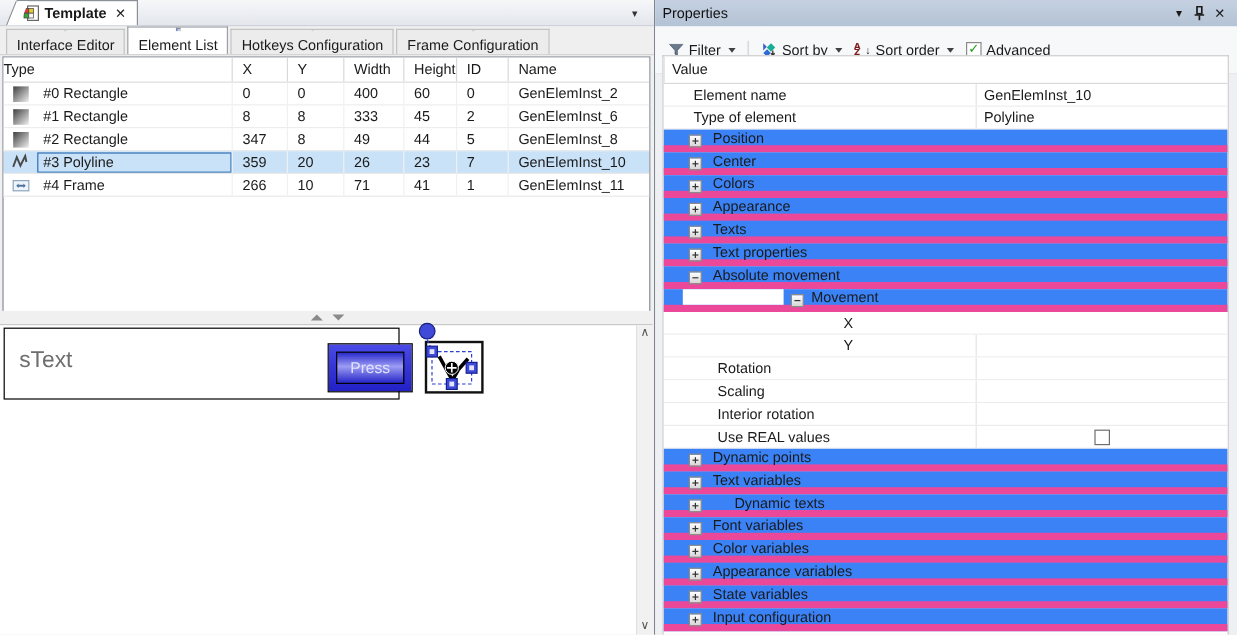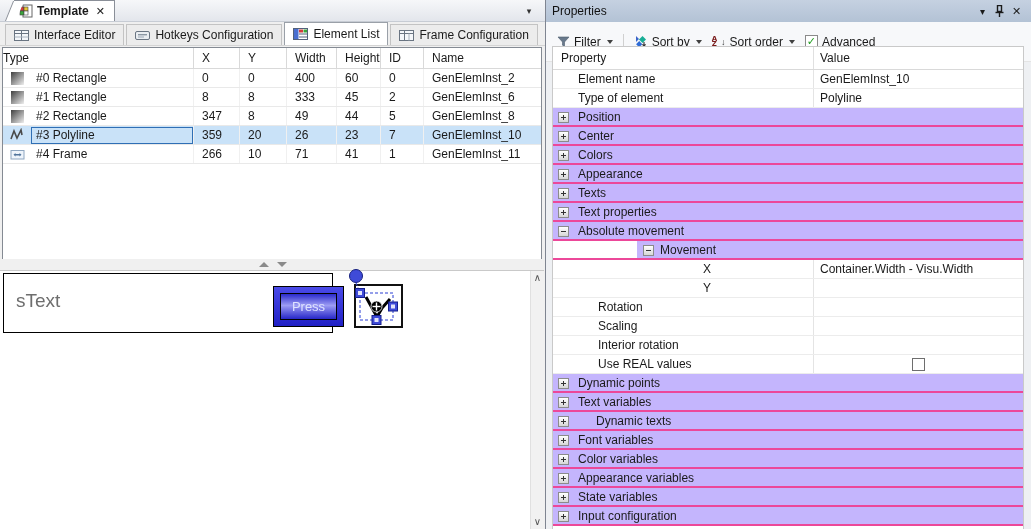--- a/index.html
+++ b/index.html
@@ -11,21 +11,21 @@
   .left { position:relative; width:546px; height:529px; background:#f0f0f0; border-right:1px solid #7f8591; }
 
   .doctab-bar { position:relative; height:22px; background:linear-gradient(#f6f7f9,#e3e6ec); border-bottom:1px solid #c7ccd4; display:flex; align-items:flex-end; }
   .doctab { position:relative; margin-left:14px; height:21px; background:#fff; border:1px solid #8a8f98; border-bottom:none; display:flex; align-items:center; padding:0 9px 0 4px; z-index:2; }
   .doctab::before { content:''; position:absolute; left:-6px; top:0; bottom:0; width:10px; background:#fff; border-left:1px solid #8a8f98; transform:skewX(-22deg); }
   .doctab-title { font-weight:bold; font-size:12px; margin:0 7px 0 4px; }
   .tab-close { font-size:11px; font-weight:bold; color:#222; cursor:default; }
   .doctab-dd { position:absolute; right:8px; top:4px; width:16px; height:14px; display:flex; align-items:center; justify-content:center; color:#333; font-size:9px; }
 
   .subtab-bar { position:relative; height:24px; background:#efefef; display:flex; align-items:flex-end; padding-left:5px; border-bottom:1px solid #d4d4d4; }
-  .subtab { height:21px; display:flex; align-items:center; gap:5px; padding:0 8px; border:1px solid #c3c3c3; border-bottom:none; background:#ececec; margin-right:2px; color:#1a1a1a; }
+  .subtab { height:21px; display:flex; align-items:center; gap:5px; padding:0 8px; border:1px solid #c3c3c3; border-bottom:none; background:#ececec; margin-right:2px; color:#1a1a1a;flex-direction:column; }
   .subtab.active { background:#fff; height:23px; border-color:#9aa0a8; position:relative; z-index:2; }
   .subtab svg { display:block; }
 
   
   .table-wrap { position:absolute; left:2px; right:3px; top:47px; height:236px; background:#fff; border:1px solid #848a93; }
   .ehead { display:flex; height:21px; border-bottom:1px solid #d9d9d9; background:#fff; }
   .ehead .cell { border-right:1px solid #d9d9d9; padding-left:8px; display:flex; align-items:center; }
   .erow { display:flex; height:19px; border-bottom:1px solid #e9e9e9; background:#fff; }
   .erow .cell { border-right:1px solid #f0f0f0; padding-left:8px; display:flex; align-items:center; white-space:nowrap; overflow:hidden; }
   .erow.selected { background:#c9e2f8; }
@@ -75,21 +75,21 @@
   .adv-label { display:inline-block; }
   .adv-label::first-letter { text-decoration:underline; }
 
   .pgrid { position:absolute; left:6px; right:7px; top:46px; bottom:0; background:#fff; border:1px solid #c9c9c9; border-bottom:none; overflow:hidden; }
   .pghead { display:flex; height:23px; background:#fff; border-bottom:1px solid #d9d9d9; }
   .pghead .ph { display:flex; align-items:center; }
   .ph-prop { width:260px; padding-left:8px; }
   .ph-val { flex:1; padding-left:6px; border-left:1px solid #e0e0e0; }
   .prow { display:flex; height:19px; }
   .prow.white { background:#fff; border-bottom:1px solid #ececec; }
-  .prow.gray { background:#c4b5fd; border-bottom:2px solid #ec4899; }
+  .prow.gray { background:#3b82f6; border-bottom:6px solid #ec4899;padding-left:16px; }
   .plabel { position:relative; width:260px; height:100%; }
   .pvalue { flex:1; display:flex; align-items:center; padding-left:6px; white-space:nowrap; overflow:hidden; }
   .prow.white .pvalue { border-left:1px solid #e4e4e4; }
   .pvalue.center { justify-content:center; padding-left:0; }
   .strip { position:absolute; left:0; top:0; bottom:0; width:84px; background:#fff; }
   .exp { position:absolute; top:4px; width:11px; height:11px; border:1px solid #8b8b8b; background:linear-gradient(#ffffff,#d6d6d6); }
   .exp::before { content:''; position:absolute; left:2px; right:2px; top:4px; height:1px; background:#333; }
   .exp.plus::after { content:''; position:absolute; top:2px; bottom:2px; left:4px; width:1px; background:#333; }
   .ptext { position:absolute; top:50%; transform:translateY(-50%); white-space:nowrap; }
   .pcheck { width:13px; height:13px; border:1px solid #6e6e6e; background:#fff; }
@@ -119,38 +119,38 @@
     <div class="subtab-bar">
       <div class="subtab">
         <svg width="15" height="11" viewBox="0 0 15 11">
           <rect x="0.5" y="0.5" width="14" height="10" fill="#f4f7fa" stroke="#6a7582"></rect>
           <line x1="0.5" y1="3.5" x2="14.5" y2="3.5" stroke="#6a7582"></line>
           <line x1="7.5" y1="0.5" x2="7.5" y2="10.5" stroke="#6a7582"></line>
           <line x1="0.5" y1="7" x2="14.5" y2="7" stroke="#aab4bf"></line>
         </svg>
         <span>Interface Editor</span>
       </div>
-      <div class="subtab">
-        <svg width="15" height="11" viewBox="0 0 15 11">
-          <rect x="0.5" y="1.5" width="14" height="8" rx="1.5" fill="#e9edf1" stroke="#6a7582"></rect>
-          <rect x="3" y="4" width="9" height="1.4" fill="#8b97a3"></rect>
-          <rect x="3" y="6.4" width="6" height="1.2" fill="#aab4bf"></rect>
-        </svg>
-        <span>Hotkeys Configuration</span>
-      </div>
       <div class="subtab active">
         <svg width="15" height="12" viewBox="0 0 15 12">
           <rect x="0.5" y="0.5" width="14" height="11" fill="#fff" stroke="#53617a"></rect>
           <rect x="1" y="1" width="4.5" height="10" fill="#4a6fd0"></rect>
           <rect x="6" y="1.5" width="4" height="3" fill="#d33c3c"></rect>
           <rect x="10.5" y="1.5" width="3.5" height="3" fill="#3aa63a"></rect>
           <line x1="6" y1="6" x2="14" y2="6" stroke="#53617a"></line>
           <line x1="6" y1="9" x2="14" y2="9" stroke="#53617a"></line>
         </svg>
         <span>Element List</span>
+      </div>
+      <div class="subtab">
+        <svg width="15" height="11" viewBox="0 0 15 11">
+          <rect x="0.5" y="1.5" width="14" height="8" rx="1.5" fill="#e9edf1" stroke="#6a7582"></rect>
+          <rect x="3" y="4" width="9" height="1.4" fill="#8b97a3"></rect>
+          <rect x="3" y="6.4" width="6" height="1.2" fill="#aab4bf"></rect>
+        </svg>
+        <span>Hotkeys Configuration</span>
       </div>
       <div class="subtab">
         <svg width="15" height="11" viewBox="0 0 15 11">
           <rect x="0.5" y="0.5" width="14" height="10" fill="#f4f7fa" stroke="#6a7582"></rect>
           <line x1="0.5" y1="3.5" x2="14.5" y2="3.5" stroke="#6a7582"></line>
           <line x1="5.5" y1="0.5" x2="5.5" y2="10.5" stroke="#6a7582"></line>
           <line x1="10" y1="3.5" x2="10" y2="10.5" stroke="#aab4bf"></line>
         </svg>
         <span>Frame Configuration</span>
       </div>
@@ -337,21 +337,20 @@
         <span class="dd-arrow"></span>
       </div>
       <div class="tb-item">
         <span class="adv-check">✓</span>
         <span class="adv-label">Advanced</span>
       </div>
     </div>
 
     <div class="pgrid">
       <div class="pghead">
-        <div class="ph ph-prop">Property</div>
         <div class="ph ph-val">Value</div>
       </div>
       <div id="pgrid-rows">
           <div class="prow white">
             <div class="plabel">
               <span class="ptext" style="left:25px">Element name</span>
             </div>
             <div class="pvalue">GenElemInst_10</div>
           </div>
           <div class="prow white">
@@ -414,21 +413,20 @@
               <span class="strip"></span>
               <span class="exp minus" style="left:90px"></span>
               <span class="ptext" style="left:107px">Movement</span>
             </div>
             <div class="pvalue"></div>
           </div>
           <div class="prow white">
             <div class="plabel">
               <span class="ptext" style="left:150px">X</span>
             </div>
-            <div class="pvalue">Container.Width - Visu.Width</div>
           </div>
           <div class="prow white">
             <div class="plabel">
               <span class="ptext" style="left:150px">Y</span>
             </div>
             <div class="pvalue"></div>
           </div>
           <div class="prow white">
             <div class="plabel">
               <span class="ptext" style="left:45px">Rotation</span>

